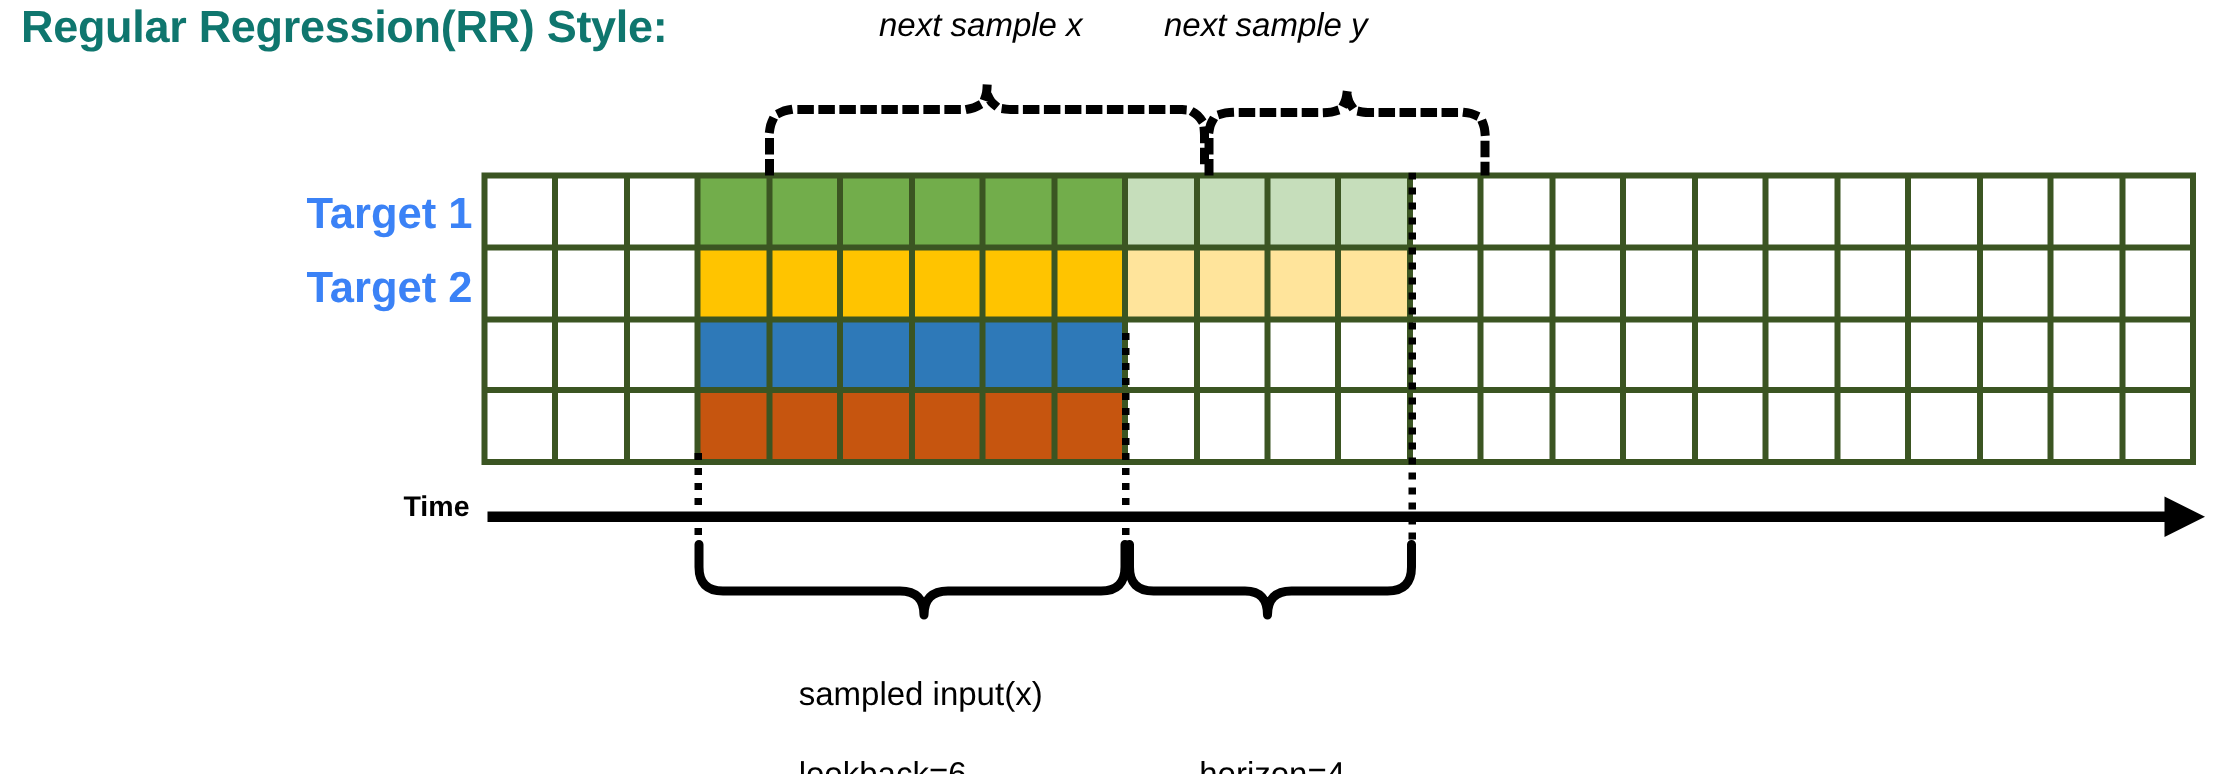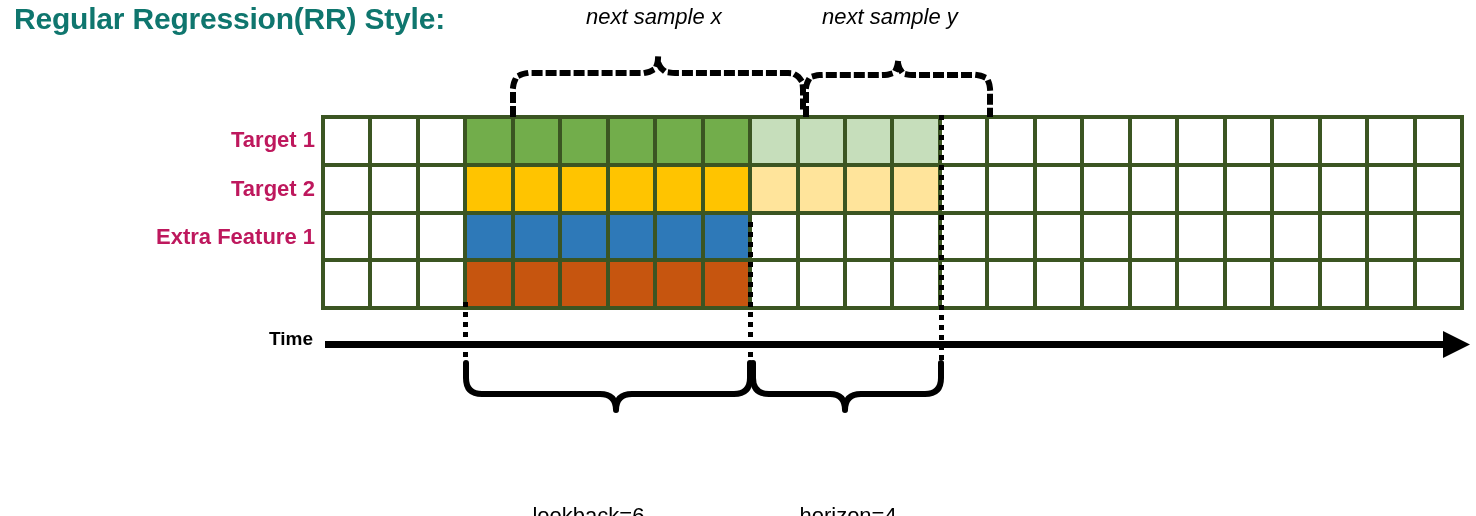--- a/index.html
+++ b/index.html
@@ -21,23 +21,23 @@
     font-weight: 700;
     color: #0f766e;
     white-space: nowrap;
     letter-spacing: -0.2px;
   }
 
   
   .row-label {
     position: absolute;
     right: 1161px;            
-    font-size: 22px;
+    font-size: 29px;
     font-weight: 700;
-    color: #be185d;
+    color: #3b82f6;
     white-space: nowrap;
     text-align: right;
   }
   .time-label {
     position: absolute;
     right: 1163px;
     top: 328px;
     font-size: 19px;
     font-weight: 700;
     color: #000;
@@ -100,21 +100,20 @@
 </style>
 </head>
 <body>
 
 <div id="stage">
 
   <div class="title">Regular Regression(RR) Style:</div>
 
   <div class="row-label" style="top:127px">Target 1</div>
   <div class="row-label" style="top:176px">Target 2</div>
-  <div class="row-label" style="top:224px">Extra Feature 1</div>
   <div class="time-label">Time</div>
 
   <div class="grid" id="grid">
       <div class="grid-row">
         <div class="cell "></div>
         <div class="cell "></div>
         <div class="cell "></div>
         <div class="cell c-green"></div>
         <div class="cell c-green"></div>
         <div class="cell c-green"></div>
@@ -229,31 +228,31 @@
   <svg class="ov" viewBox="0 0 1476 516" xmlns="http://www.w3.org/2000/svg">
     <g fill="none" stroke="#000" stroke-width="6" stroke-linecap="square" stroke-dasharray="5 9">
 
       <path d="M 513,114 L 513,90 Q 513,73 530,73 L 641,73 Q 658,73 658,58 Q 658,73 675,73 L 786,73 Q 803,73 803,90 L 803,114"></path>
 
       <path d="M 806,114 L 806,90 Q 806,75 821,75 L 884,75 Q 898,75 898,60 Q 898,75 912,75 L 975,75 Q 990,75 990,90 L 990,114"></path>
     </g>
   </svg>
 
   <div class="top-cap" style="left:586px; top:4px;">next sample x</div>
-  <div class="top-cap" style="left:822px; top:4px;">next sample y</div>
+  <div class="top-cap" style="left:776px; top:4px;">next sample y</div>
 
   <svg class="ov" viewBox="0 0 1476 516" xmlns="http://www.w3.org/2000/svg">
     <g fill="none" stroke="#000" stroke-width="6" stroke-linecap="round" stroke-linejoin="round">
       <path d="M 466,363 L 466,378 Q 466,394 482,394 L 600,394 Q 616,394 616,410 Q 616,394 632,394 L 734,394 Q 750,394 750,378 L 750,363"></path>
       <path d="M 753,363 L 753,378 Q 753,394 769,394 L 830,394 Q 845,394 845,410 Q 845,394 861,394 L 925,394 Q 941,394 941,378 L 941,363"></path>
     </g>
   </svg>
 
   <div class="brace-cap" style="left:508px; top:423px;">
-    <br>
+    <span>sampled input(x)</span><br>
     <span>lookback=6</span><br>
     
   </div>
   <div class="brace-cap" style="left:775px; top:423px;">
     <br>
     <span>horizon=4</span><br>
     
   </div>
 
 </div>

